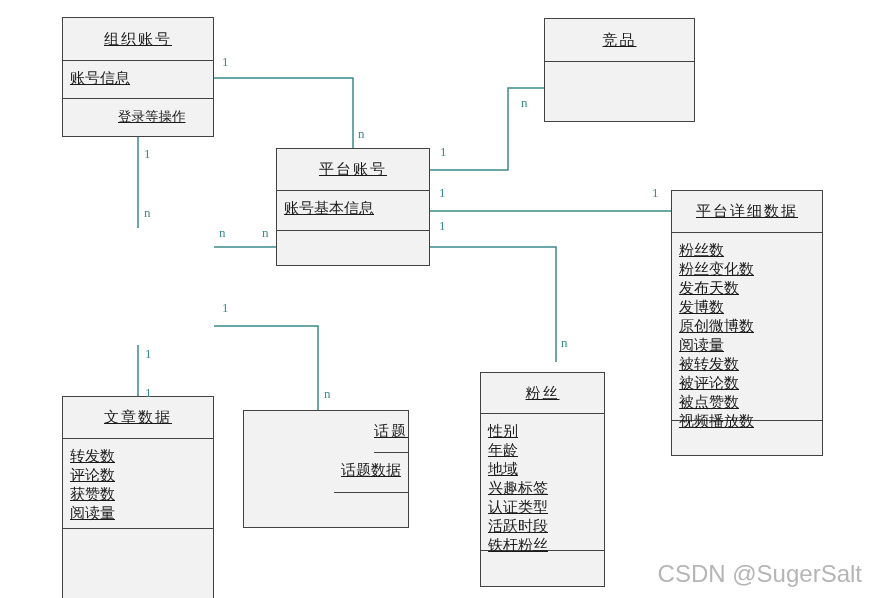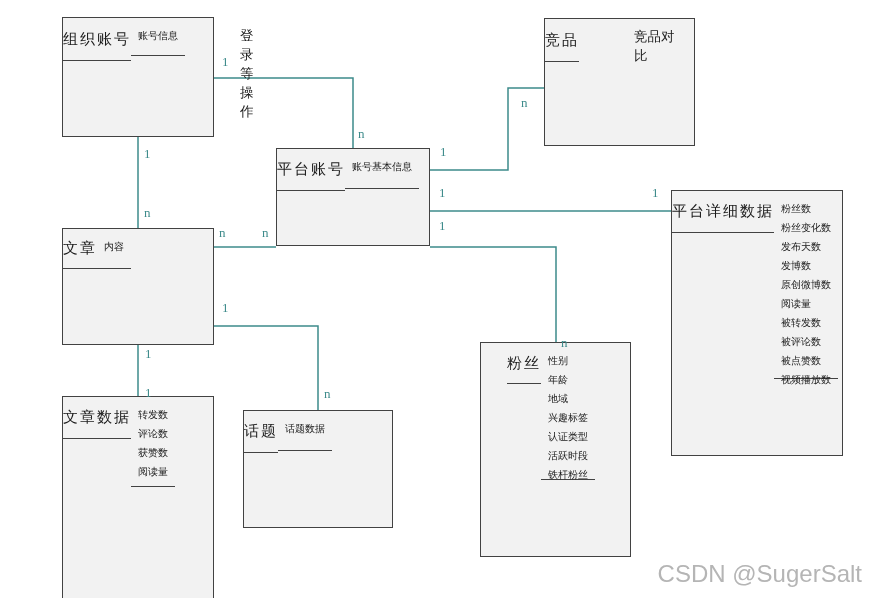--- a/index.html
+++ b/index.html
@@ -13,34 +13,35 @@
   #canvas { position: absolute; left: 0; top: 0; width: 876px; height: 598px; }
   #connector-layer { position: absolute; left: 0; top: 0; width: 876px; height: 598px; }
   #connector-layer polyline {
     fill: none;
     stroke: var(--connector, #3d8b8b);
     stroke-width: 1.5;
   }
   .entity {
     position: absolute;
     display: flex;
-    flex-direction: row;
+    flex-direction: column;
     background: var(--box-fill, #f2f2f2);
     border: 1.5px solid var(--box-border, #424242);
     color: var(--text, #1a1a1a);
+    text-decoration: underline;
   }
   .e-title {
     display: flex; align-items: center; justify-content: center;
     font-size: 15px; letter-spacing: 2px;
     border-bottom: 1.5px solid var(--box-border, #424242);
     flex: 0 0 auto;
   }
   .e-attrs {
     white-space: pre-line;
-    font-size: 10px; line-height: 19px;
+    font-size: 15px; line-height: 19px;
     padding: 8px 7px 0;
     border-bottom: 1.5px solid var(--box-border, #424242);
     flex: 0 0 auto;
   }
   .e-ops {
     font-size: 13.5px; line-height: 19px;
     padding: 8px 7px 0;
     flex: 1 1 auto;
     margin-left: 48px;
   }
@@ -72,74 +73,68 @@
     <polyline points="214,326 318,326 318,410"></polyline>
     <polyline points="138,345 138,410"></polyline>
   </svg>
 
   <div class="entity" style="left:62px; top:17px; width:152px; height:120px;">
     <div class="e-title" style="height:43px">组织账号</div>
     <div class="e-attrs" style="height:38px">账号信息</div>
     <div class="e-ops">登录等操作</div>
   </div>
 
-  <div class="entity" style="left:544px; top:18px; width:151px; height:128px;">
+  <div class="entity" style="left:544px; top:18px; width:151px; height:104px;gap:31px;">
     <div class="e-title" style="height:43px">竞品</div>
-    <div class="e-ops">竞品对比</div>
   </div>
 
-  <div class="entity" style="left:276px; top:148px; width:154px; height:98px;text-align:right;">
+  <div class="entity" style="left:276px; top:148px; width:154px; height:118px;">
     <div class="e-title" style="height:42px">平台账号</div>
     <div class="e-attrs" style="height:40px">账号基本信息</div>
     <div class="e-ops"></div>
   </div>
 
-  <div class="entity" style="left:671px; top:190px; width:172px; height:266px;justify-content:space-between;">
+  <div class="entity" style="left:671px; top:190px; width:152px; height:266px;justify-content:space-between;">
     <div class="e-title" style="height:42px">平台详细数据</div>
     <div class="e-attrs" style="height:188px">粉丝数
 粉丝变化数
 发布天数
 发博数
 原创微博数
 阅读量
 被转发数
 被评论数
 被点赞数
 视频播放数</div>
     <div class="e-ops"></div>
   </div>
 
-  <div class="entity" style="left:62px; top:228px; width:152px; height:117px;">
-    <div class="e-title" style="height:40px">文章</div>
-    <div class="e-attrs" style="height:40px">内容</div>
-    <div class="e-ops"></div>
-  </div>
 
-  <div class="entity" style="left:480px; top:342px; width:151px; height:215px;padding-left:26px;">
+  <div class="entity" style="left:480px; top:372px; width:125px; height:215px;">
     <div class="e-title" style="height:41px">粉丝</div>
     <div class="e-attrs" style="height:137px">性别
 年龄
 地域
 兴趣标签
 认证类型
 活跃时段
 铁杆粉丝</div>
     <div class="e-ops"></div>
   </div>
 
   <div class="entity" style="left:62px; top:396px; width:152px; height:212px;">
     <div class="e-title" style="height:42px">文章数据</div>
     <div class="e-attrs" style="height:90px">转发数
 评论数
 获赞数
 阅读量</div>
     <div class="e-ops"></div>
   </div>
 
-  <div class="entity" style="left:243px; top:410px; width:150px; height:118px;">
+  <div class="entity" style="left:243px; top:410px; width:166px; height:118px;align-items:flex-end;">
     <div class="e-title" style="height:42px">话题</div>
     <div class="e-attrs" style="height:40px">话题数据</div>
     <div class="e-ops"></div>
   </div>
 
   <span class="mult" style="left:222px; top:55px">1</span>
   <span class="mult" style="left:358px; top:127px">n</span>
   <span class="mult" style="left:144px; top:147px">1</span>
   <span class="mult" style="left:144px; top:206px">n</span>
   <span class="mult" style="left:440px; top:145px">1</span>

